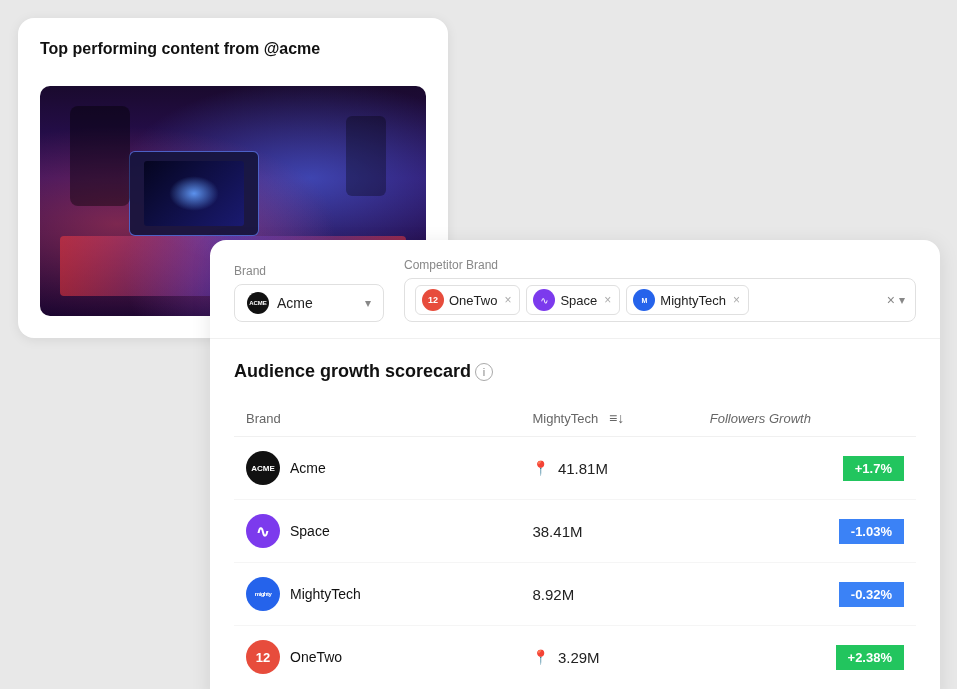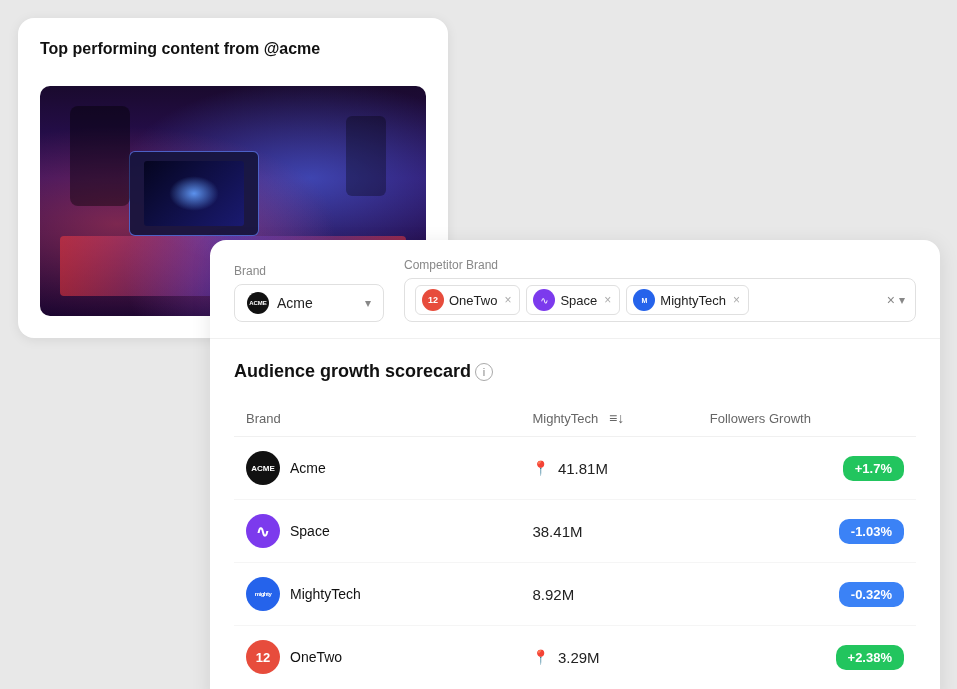--- a/index.html
+++ b/index.html
@@ -294,40 +294,40 @@
     }
 
     .growth-cell {
       display: flex;
       align-items: center;
       justify-content: flex-end;
       gap: 8px;
     }
     .growth-badge {
       padding: 5px 12px;
-      border-radius: 10px;
+      border-radius: 0;
       font-size: 13px;
       font-weight: 600;
     }
     .growth-pos { background: #22c55e; color: #fff; }
     .growth-neg { background: #3b82f6; color: #fff; }
 
     
     .sort-icon {
       display: inline-flex;
       align-items: center;
       color: #666;
       font-size: 14px;
       cursor: pointer;
     }
 
     
     .col-brand { width: 42%; }
     .col-followers { width: 26%; }
-    .col-growth { width: 32%; }
+    .col-growth { width: 32%; font-style: italic; }
   </style>
 </head>
 <body>
 
 <div class="scene">
 
   <div class="top-card">
     <div class="top-card-title">Top performing content from @acme</div>
     <div class="top-card-image">
       <div class="top-card-image-inner">

